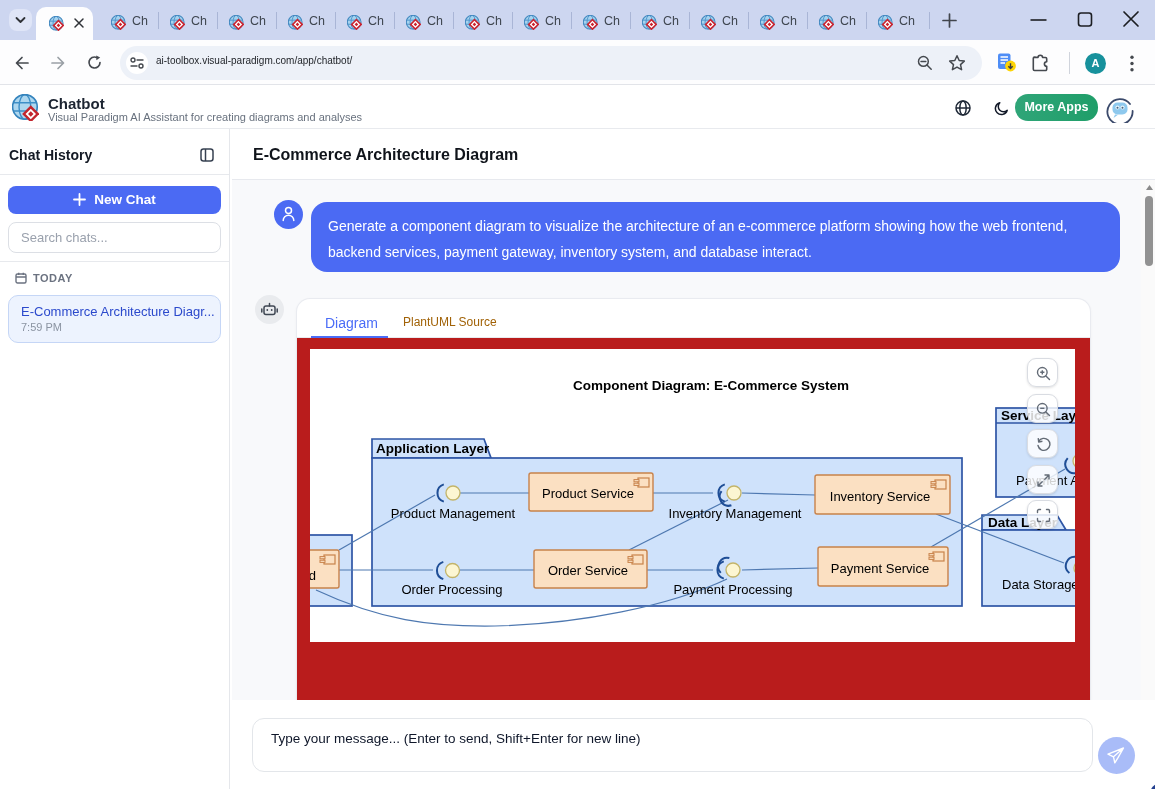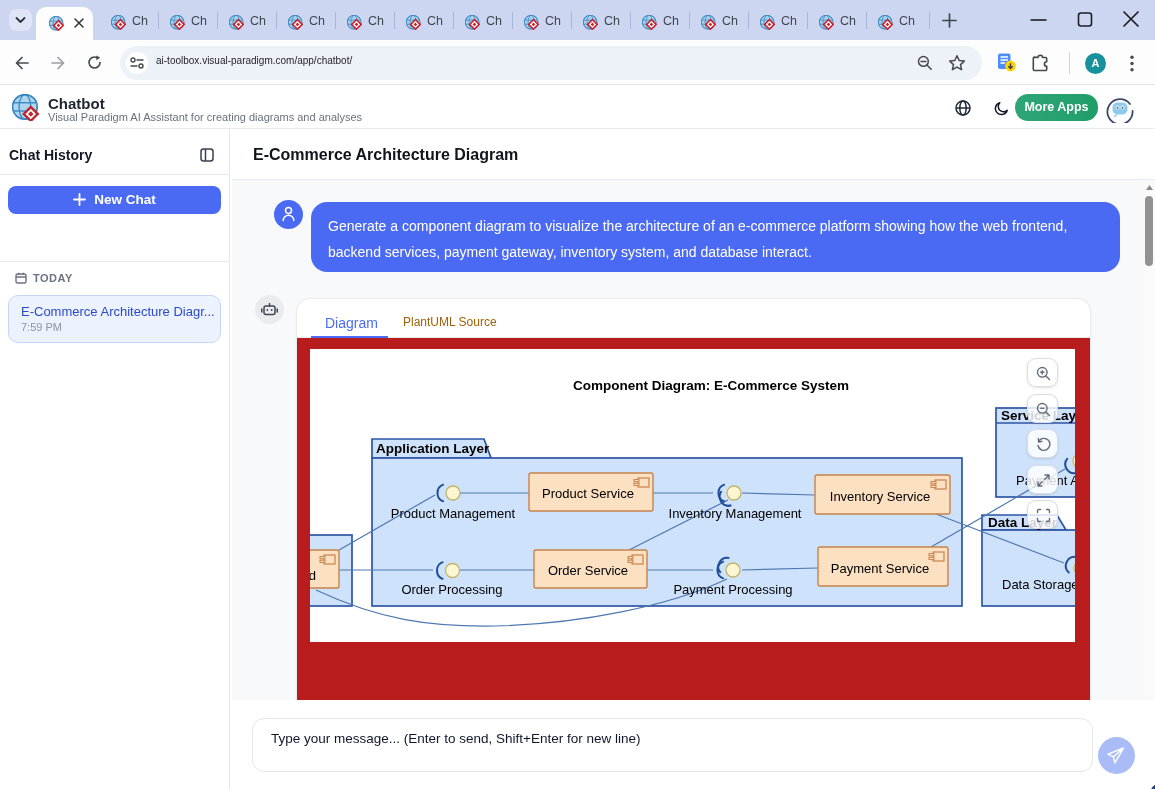--- a/index.html
+++ b/index.html
@@ -277,20 +277,23 @@
 <div id="sidebar">
   <div id="chathistory">Chat History</div>
   <svg style="position:absolute;left:200px;top:19px" width="14" height="14" viewBox="0 0 14 14">
       <rect x="1" y="1" width="12" height="12" rx="2.5" stroke="#374151" stroke-width="1.5" fill="none"></rect>
       <path d="M5.5 1 V13" stroke="#374151" stroke-width="1.5"></path>
     </svg>
   <div class="sdiv" style="top:45px"></div>
   <div id="newchat"><svg style="vertical-align:-2px;margin-right:8px" width="13" height="13" viewBox="0 0 13 13">
         <path d="M6.5 1 V12 M1 6.5 H12" stroke="#fff" stroke-width="1.8" stroke-linecap="round"></path>
       </svg>New Chat</div>
+  <div id="searchbox">
+      <span>Search chats...</span>
+    </div>
   <div class="sdiv" style="top:132px"></div>
   <svg style="position:absolute;left:15px;top:143px" width="12" height="12" viewBox="0 0 12 12">
       <rect x="1" y="2" width="10" height="9" rx="1.5" stroke="#6b7280" stroke-width="1.4" fill="none"></rect>
       <path d="M1 5 H11 M3.7 0.8 V3 M8.3 0.8 V3" stroke="#6b7280" stroke-width="1.4"></path>
     </svg>
   <div id="todaylbl">TODAY</div>
   <div id="chatitem">
       <div class="t">E-Commerce Architecture Diagr...</div>
       <div class="d">7:59 PM</div>
     </div>

